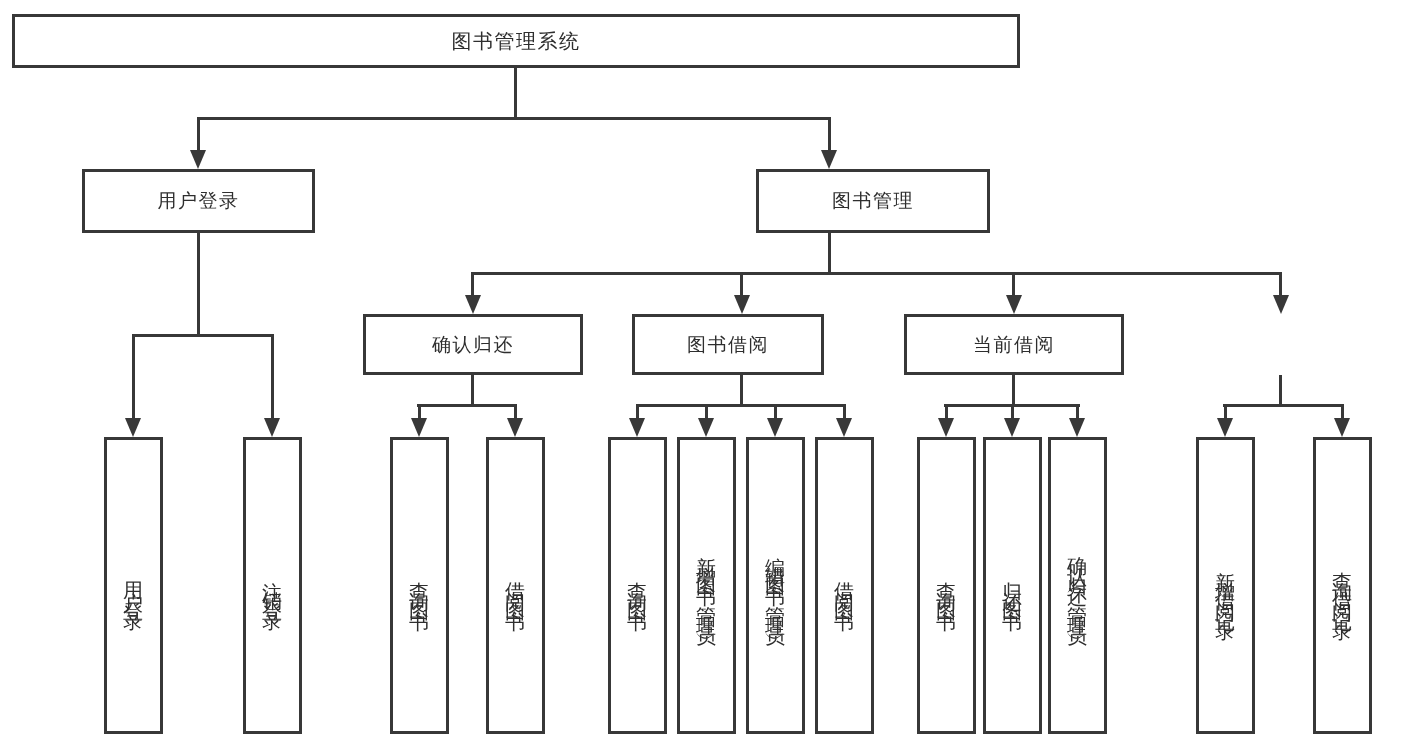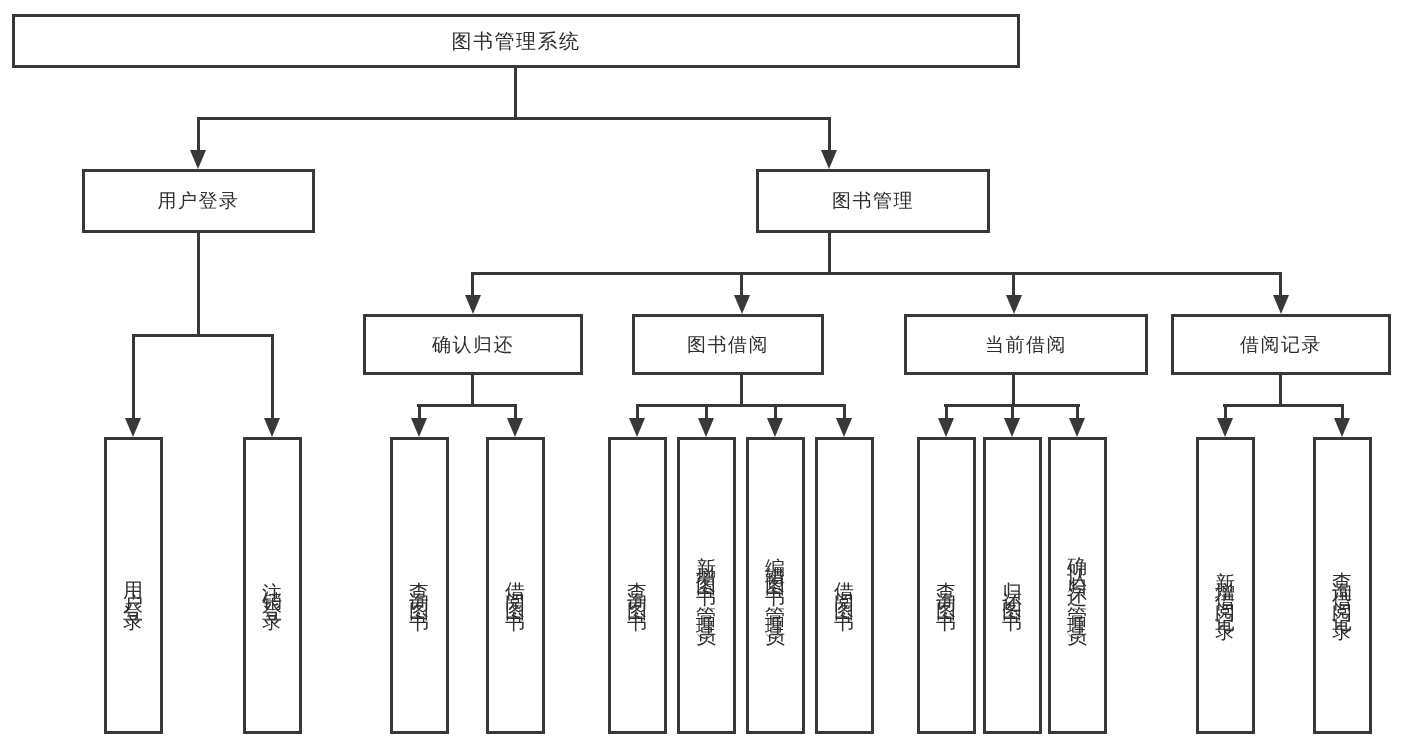--- a/index.html
+++ b/index.html
@@ -88,27 +88,24 @@
   </div>
 
   <div class="hbox" style="left:363px;top:314px;width:220px;height:61px;">
     <span>确认归还</span>
   </div>
 
   <div class="hbox" style="left:632px;top:314px;width:192px;height:61px;">
     <span>图书借阅</span>
   </div>
 
-  <div class="hbox" style="left:904px;top:314px;width:244px;height:61px;">
+  <div class="hbox" style="left:904px;top:314px;width:220px;height:61px;">
     <span>当前借阅</span>
   </div>
 
-  <div class="hbox" style="left:1171px;top:314px;width:220px;height:61px;">
-    <span>借阅记录</span>
-  </div>
 
   <div class="vbox" style="left:104px;">
     <span>用户登录</span>
   </div>
   <div class="vbox" style="left:243px;">
     <span>注销登录</span>
   </div>
 
   <div class="vbox" style="left:390px;">
     <span>查询图书</span>

